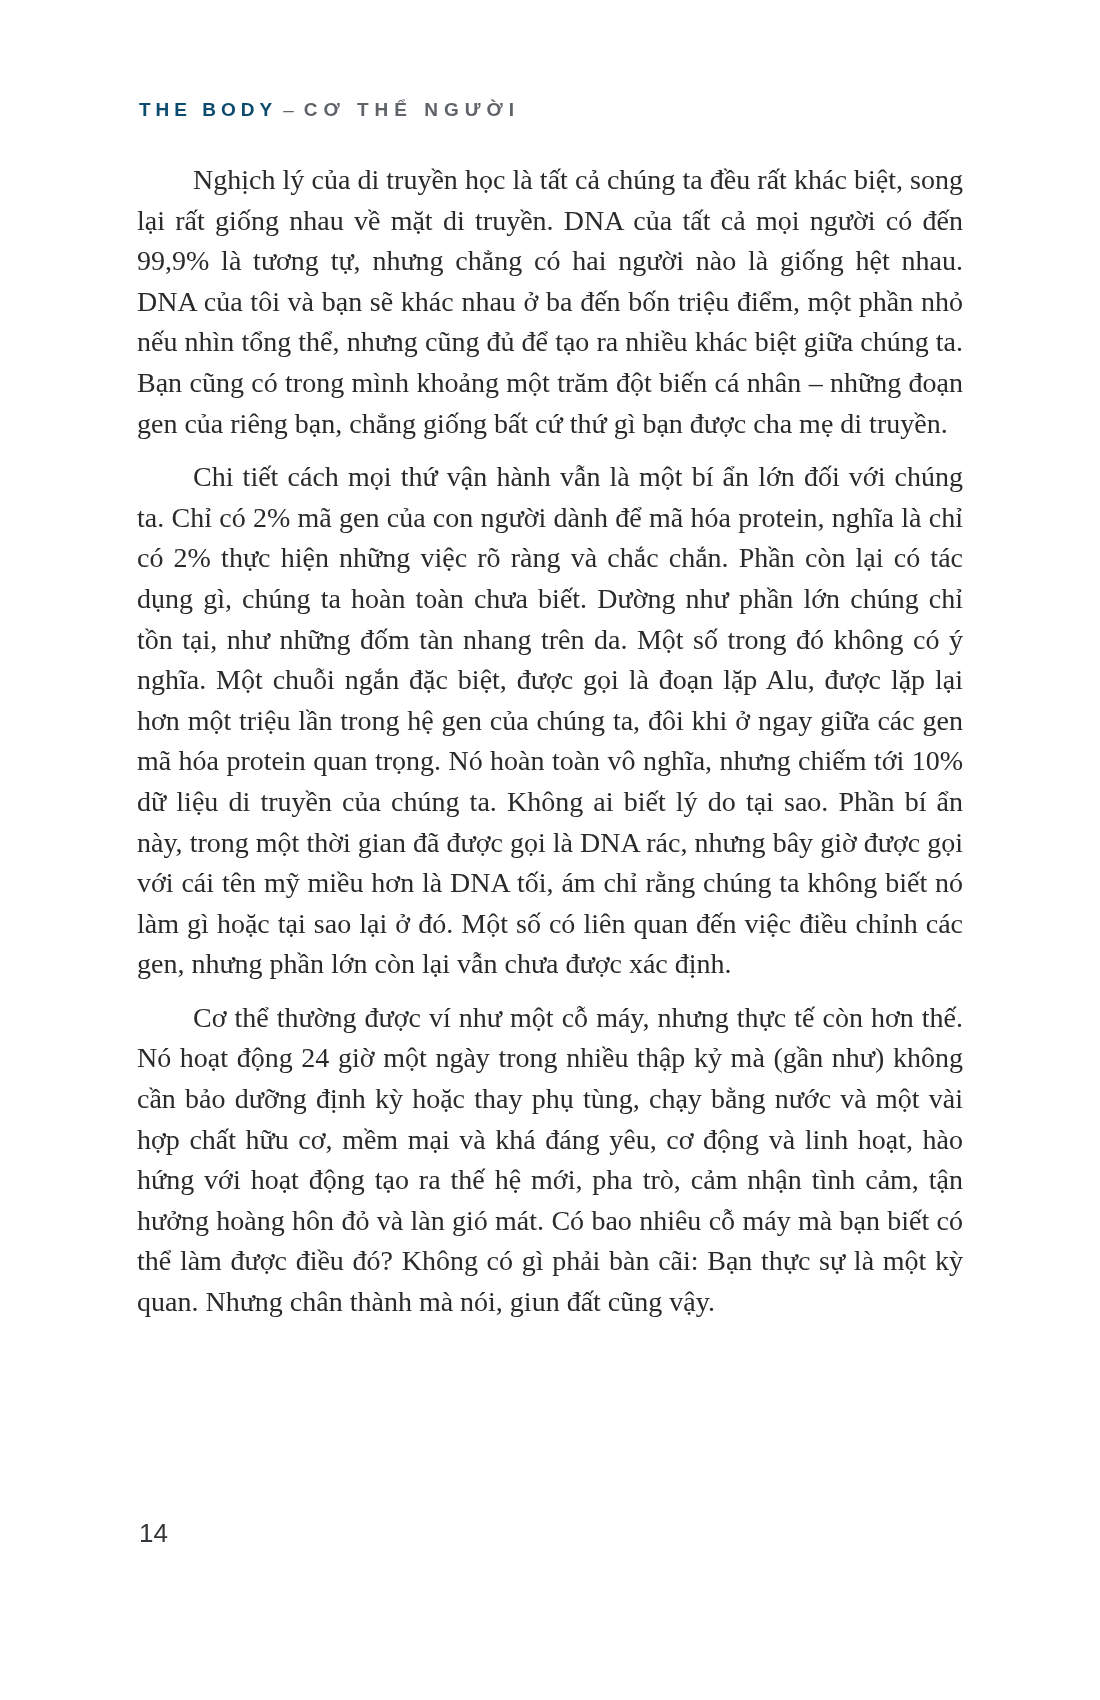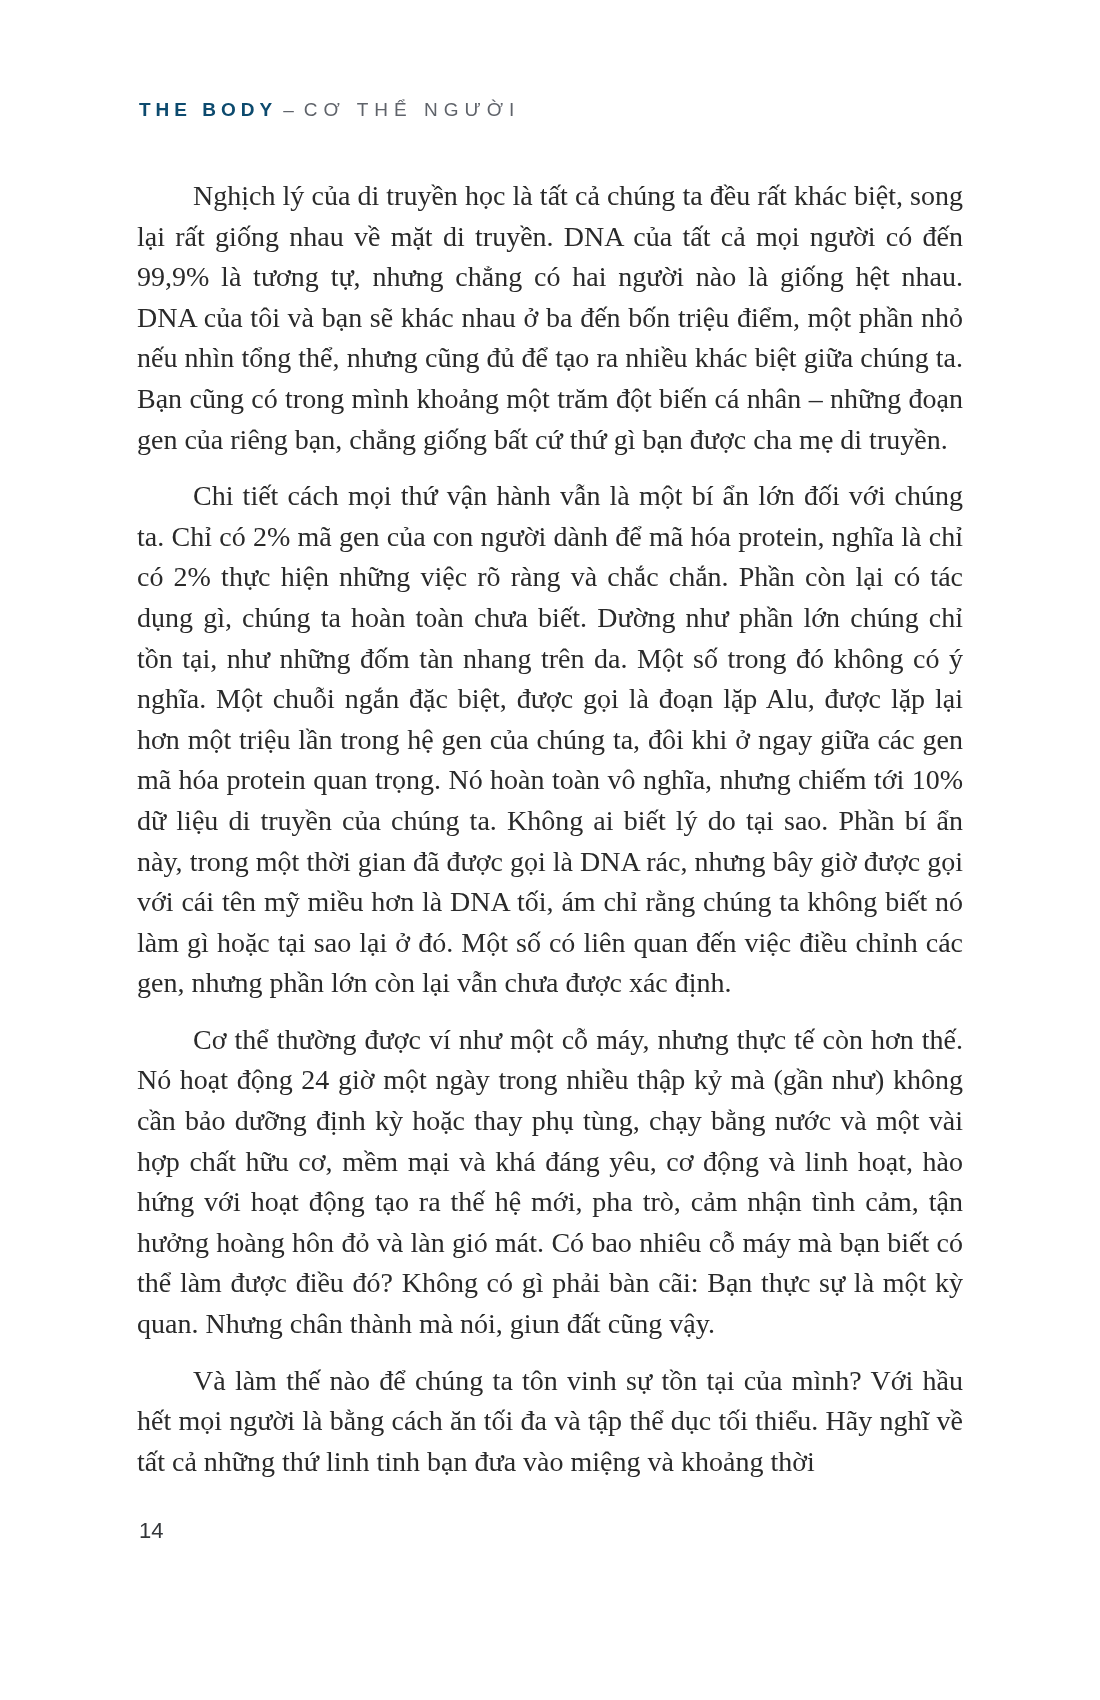--- a/index.html
+++ b/index.html
@@ -28,59 +28,58 @@
     font-weight: 700;
     letter-spacing: 5px;
     color: #0c4a6e;
   }
   .running-header .header-sep {
     font-weight: 400;
     color: #5f636a;
     margin: 0 10px 0 6px;
   }
   .running-header .book-subtitle {
-    font-weight: 400;
+    font-weight: 700;
     letter-spacing: 6px;
     color: #5f636a;
   }
   .page-body {
     position: absolute;
     left: 137px;
     top: 160px;
     width: 826px;
   }
   .page-body p {
-    margin: 16px 0 13px 0;
+    margin: 0 0 13px 0;
     font-size: 28px;
     line-height: 40.6px;
     color: #2a2a2a;
     text-align: justify;
     text-indent: 56px;
     text-justify: inter-word;
   }
   .page-number {
     position: absolute;
     left: 139px;
     top: 1518px;
     font-family: "Liberation Sans", "DejaVu Sans", sans-serif;
-    font-size: 22px;
+    font-size: 26px;
     color: #333639;
   }
 </style>
 </head>
 <body>
 
 <div class="page">
 
   <div class="running-header">
     <span class="book-title">THE BODY</span><span class="header-sep">–</span><span class="book-subtitle">CƠ THỂ NGƯỜI</span>
   </div>
 
   <div class="page-body">
     <p>Nghịch lý của di truyền học là tất cả chúng ta đều rất khác biệt, song lại rất giống nhau về mặt di truyền. DNA của tất cả mọi người có đến 99,9% là tương tự, nhưng chẳng có hai người nào là giống hệt nhau. DNA của tôi và bạn sẽ khác nhau ở ba đến bốn triệu điểm, một phần nhỏ nếu nhìn tổng thể, nhưng cũng đủ để tạo ra nhiều khác biệt giữa chúng ta. Bạn cũng có trong mình khoảng một trăm đột biến cá nhân – những đoạn gen của riêng bạn, chẳng giống bất cứ thứ gì bạn được cha mẹ di truyền.</p>
     <p>Chi tiết cách mọi thứ vận hành vẫn là một bí ẩn lớn đối với chúng ta. Chỉ có 2% mã gen của con người dành để mã hóa protein, nghĩa là chỉ có 2% thực hiện những việc rõ ràng và chắc chắn. Phần còn lại có tác dụng gì, chúng ta hoàn toàn chưa biết. Dường như phần lớn chúng chỉ tồn tại, như những đốm tàn nhang trên da. Một số trong đó không có ý nghĩa. Một chuỗi ngắn đặc biệt, được gọi là đoạn lặp Alu, được lặp lại hơn một triệu lần trong hệ gen của chúng ta, đôi khi ở ngay giữa các gen mã hóa protein quan trọng. Nó hoàn toàn vô nghĩa, nhưng chiếm tới 10% dữ liệu di truyền của chúng ta. Không ai biết lý do tại sao. Phần bí ẩn này, trong một thời gian đã được gọi là DNA rác, nhưng bây giờ được gọi với cái tên mỹ miều hơn là DNA tối, ám chỉ rằng chúng ta không biết nó làm gì hoặc tại sao lại ở đó. Một số có liên quan đến việc điều chỉnh các gen, nhưng phần lớn còn lại vẫn chưa được xác định.</p>
     <p>Cơ thể thường được ví như một cỗ máy, nhưng thực tế còn hơn thế. Nó hoạt động 24 giờ một ngày trong nhiều thập kỷ mà (gần như) không cần bảo dưỡng định kỳ hoặc thay phụ tùng, chạy bằng nước và một vài hợp chất hữu cơ, mềm mại và khá đáng yêu, cơ động và linh hoạt, hào hứng với hoạt động tạo ra thế hệ mới, pha trò, cảm nhận tình cảm, tận hưởng hoàng hôn đỏ và làn gió mát. Có bao nhiêu cỗ máy mà bạn biết có thể làm được điều đó? Không có gì phải bàn cãi: Bạn thực sự là một kỳ quan. Nhưng chân thành mà nói, giun đất cũng vậy.</p>
-    <p>Và làm thế nào để chúng ta tôn vinh sự tồn tại của mình? Với hầu hết mọi người là bằng cách ăn tối đa và tập thể dục tối thiểu. Hãy nghĩ về tất cả những thứ linh tinh bạn đưa vào miệng và khoảng thời</p>
   </div>
 
   <div class="page-number">14</div>
 
 </div>
 
 </body></html>

